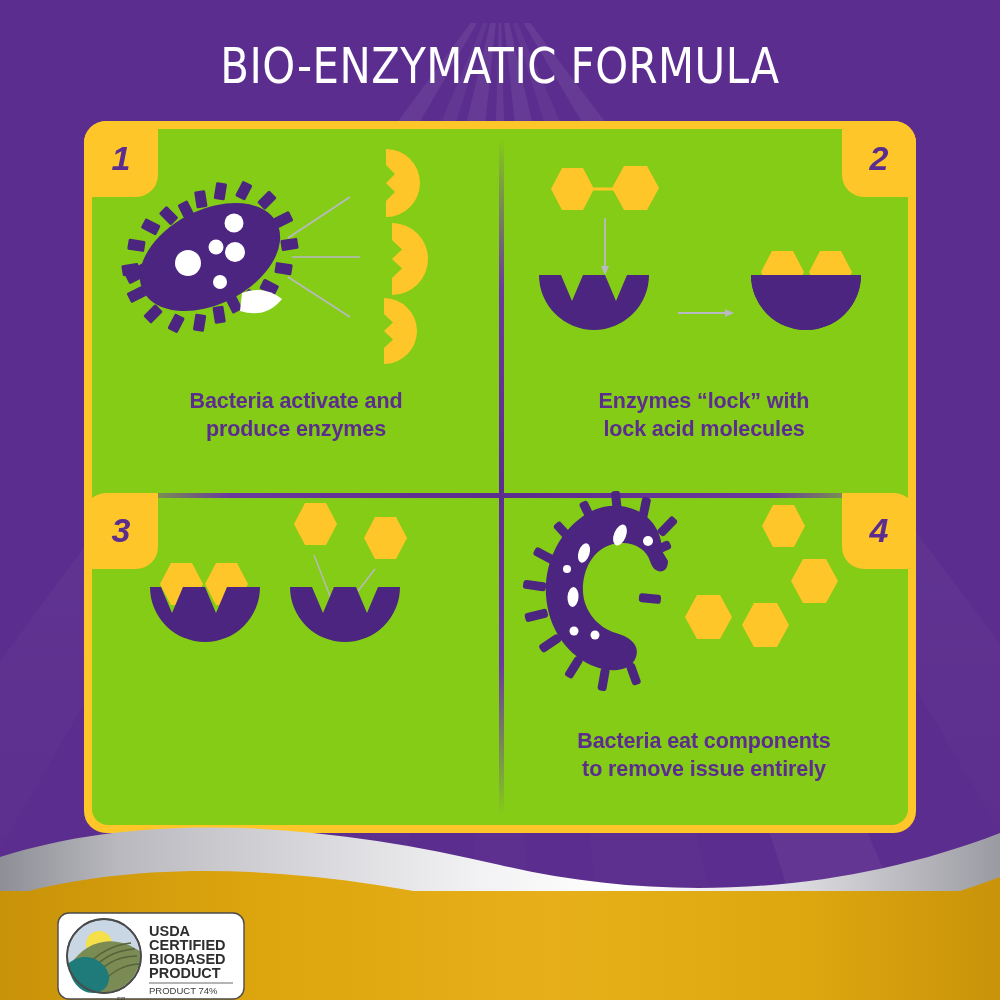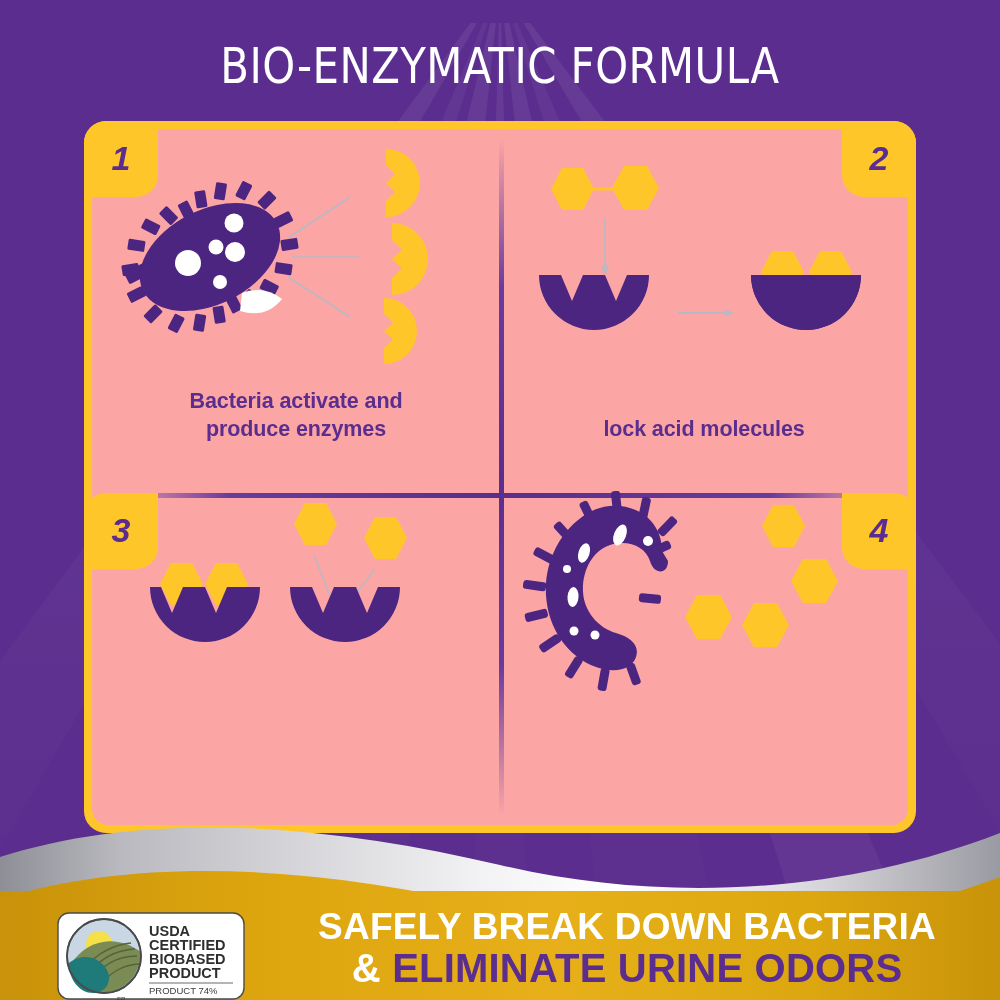--- a/index.html
+++ b/index.html
@@ -30,21 +30,21 @@
   
   .card-wrap{
     position:absolute;left:84px;top:98px;width:832px;height:712px;
   }
   .card-border{
     position:absolute;left:0;top:0;width:832px;height:712px;
     background:#ffc629;border-radius:22px;
   }
   .card{
     position:absolute;left:8px;top:8px;width:816px;height:696px;
-    background:#fca5a5;border-radius:16px;overflow:hidden;
+    background:#84cc16;border-radius:16px;overflow:hidden;
   }
 
   
   .div-v{
     position:absolute;left:407px;top:10px;width:5px;height:676px;
     background:linear-gradient(to bottom,rgba(91,45,142,0) 0%,#6a3b9e 22%,#5b2d8e 50%,#6a3b9e 78%,rgba(91,45,142,0) 100%);
   }
   .div-h{
     position:absolute;left:10px;top:364px;width:796px;height:5px;
     background:linear-gradient(to right,rgba(91,45,142,0) 0%,#6a3b9e 16%,#5b2d8e 50%,#6a3b9e 84%,rgba(91,45,142,0) 100%);
@@ -278,21 +278,21 @@
             <g fill="#ffc629">
               <polygon points="272,116 293,116 304,137 293,158 272,158 261,137"></polygon>
               <polygon points="320,116 341,116 352,137 341,158 320,158 309,137"></polygon>
             </g>
             <path d="M251,140 L262,140 L273,166 L284,140 L306,140 L317,166 L328,140 L361,140
                      A55,55 0 0,1 251,140 Z" fill="#4b2580"></path>
             <path d="M251,140 A55,55 0 0,0 361,140 Z" fill="#4b2580"></path>
           </g>
         </svg>
         <div class="caption">
-          <br>
+          <span>Enzymes “lock” with</span><br>
           <span>lock acid molecules</span>
         </div>
       </div>
 
       <div class="quad q3">
         <svg class="art" viewBox="0 0 408 200">
 
           <g fill="#ffc629">
             <polygon points="213,12 234,12 245,33 234,54 213,54 202,33"></polygon>
             <polygon points="283,26 304,26 315,47 304,68 283,68 272,47"></polygon>
@@ -361,20 +361,24 @@
           <g fill="#ffffff">
             <ellipse cx="120" cy="44" rx="6" ry="11" transform="rotate(22 120 44)"></ellipse>
             <ellipse cx="84" cy="62" rx="5.5" ry="10" transform="rotate(18 84 62)"></ellipse>
             <ellipse cx="73" cy="106" rx="5.5" ry="10" transform="rotate(4 73 106)"></ellipse>
             <circle cx="148" cy="50" r="5"></circle>
             <circle cx="67" cy="78" r="4"></circle>
             <circle cx="74" cy="140" r="4.5"></circle>
             <circle cx="95" cy="144" r="4.5"></circle>
           </g>
         </svg>
+        <div class="caption">
+          <span>Bacteria eat components</span><br>
+          <span>to remove issue entirely</span>
+        </div>
       </div>
 
     </div>
   </div>
 
   <div class="numtab tab1">
     <span>1</span>
   </div>
   <div class="numtab tab2">
     <span>2</span>
@@ -439,18 +443,14 @@
       <text x="92" y="24" font-size="14.5">USDA</text>
       <text x="92" y="38" font-size="14.5">CERTIFIED</text>
       <text x="92" y="52" font-size="14.5">BIOBASED</text>
       <text x="92" y="66" font-size="14.5">PRODUCT</text>
     </g>
     <line x1="92" y1="71" x2="176" y2="71" stroke="#6b6b6b" stroke-width="1"></line>
     <text x="92" y="82" font-size="9.5" fill="#3a3a3a" font-family="'Liberation Sans', sans-serif">PRODUCT 74%</text>
     <text x="60" y="90" font-size="6.5" fill="#3a3a3a" font-family="'Liberation Sans', sans-serif">FP</text>
   </svg>
 
-  <div class="banner-text">
-    <span class="bt-line1">SAFELY BREAK DOWN BACTERIA</span>
-    <span class="bt-line2"><span class="amp">&amp;</span> <span class="purple-text">ELIMINATE URINE ODORS</span></span>
-  </div>
 
 </div>
 
 </body></html>

